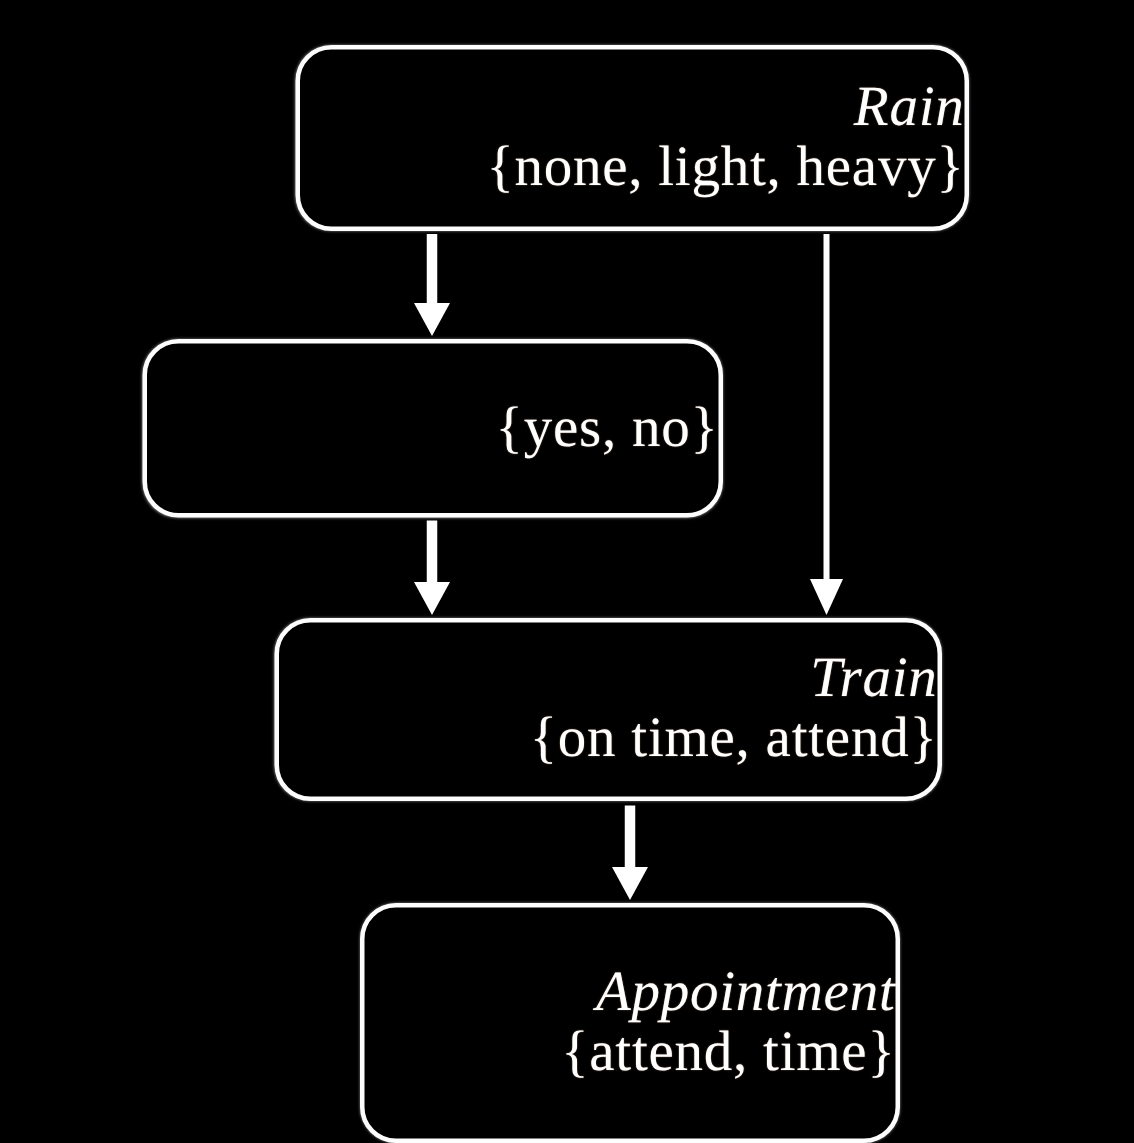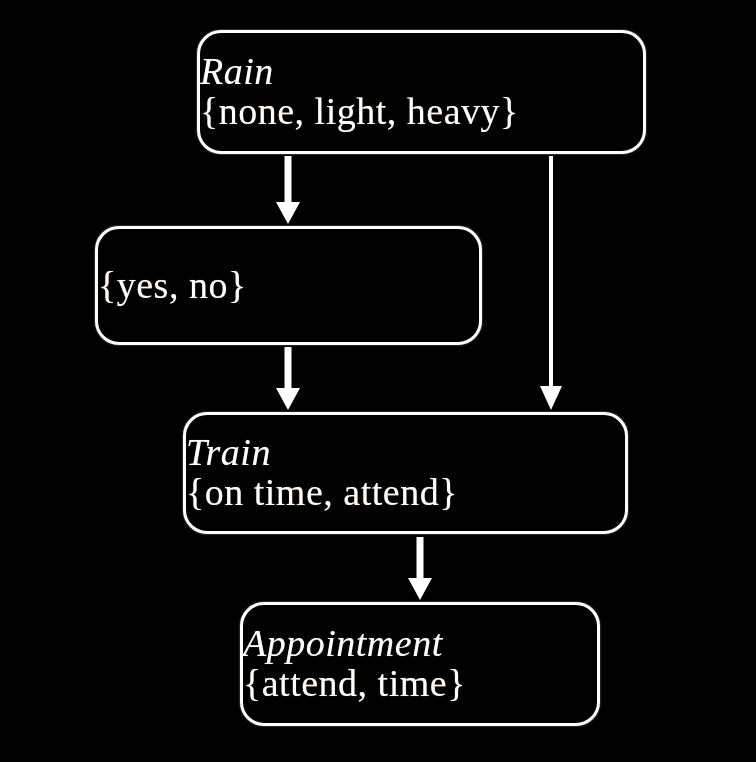--- a/index.html
+++ b/index.html
@@ -16,21 +16,21 @@
     font-family: "Liberation Serif", "DejaVu Serif", serif;
   }
   .node {
     position: absolute;
     box-sizing: border-box;
     background: #000000;
     border: 3px solid #fdfdfd;
     border-radius: 24px;
     display: flex;
     flex-direction: column;
-    align-items: flex-start;
+    align-items: flex-end;
     justify-content: center;
     color: #ffffff;
     text-align: center;
     line-height: 1.05;
     box-shadow: 0 0 2px rgba(255,255,255,0.55);
   }
   .node-title {
     font-style: italic;
     font-size: 38px;
     letter-spacing: 0.5px;
@@ -84,18 +84,18 @@
 
   <div class="node" style="left: 95px; top: 226px; width: 387px; height: 119px; border-color: rgb(253, 253, 253); color: rgb(255, 255, 255);">
     <div class="node-states">{yes, no}</div>
   </div>
 
   <div class="node" style="left: 183px; top: 412px; width: 445px; height: 122px; border-color: rgb(253, 253, 253); color: rgb(255, 255, 255);">
     <div class="node-title">Train</div>
     <div class="node-states">{on time, attend}</div>
   </div>
 
-  <div class="node" style="left: 240px; top: 602px; width: 360px; height: 124px; border-color: rgb(253, 253, 253); color: rgb(255, 255, 255);">
+  <div class="node" style="left: 240px; top: 602px; width: 360px; height: 160px; border-color: rgb(253, 253, 253); color: rgb(255, 255, 255);">
     <div class="node-title">Appointment</div>
     <div class="node-states">{attend, time}</div>
   </div>
 
 </div>
 
 </body></html>

